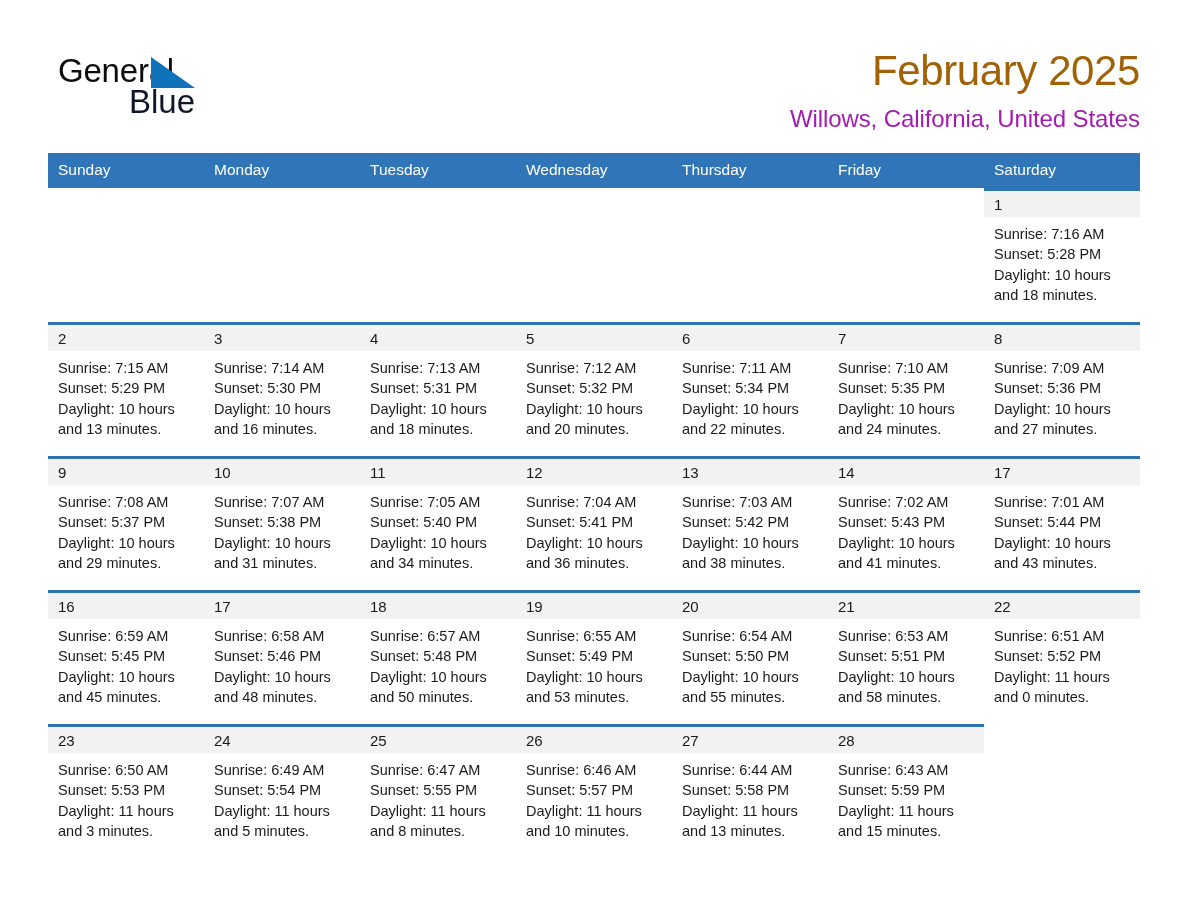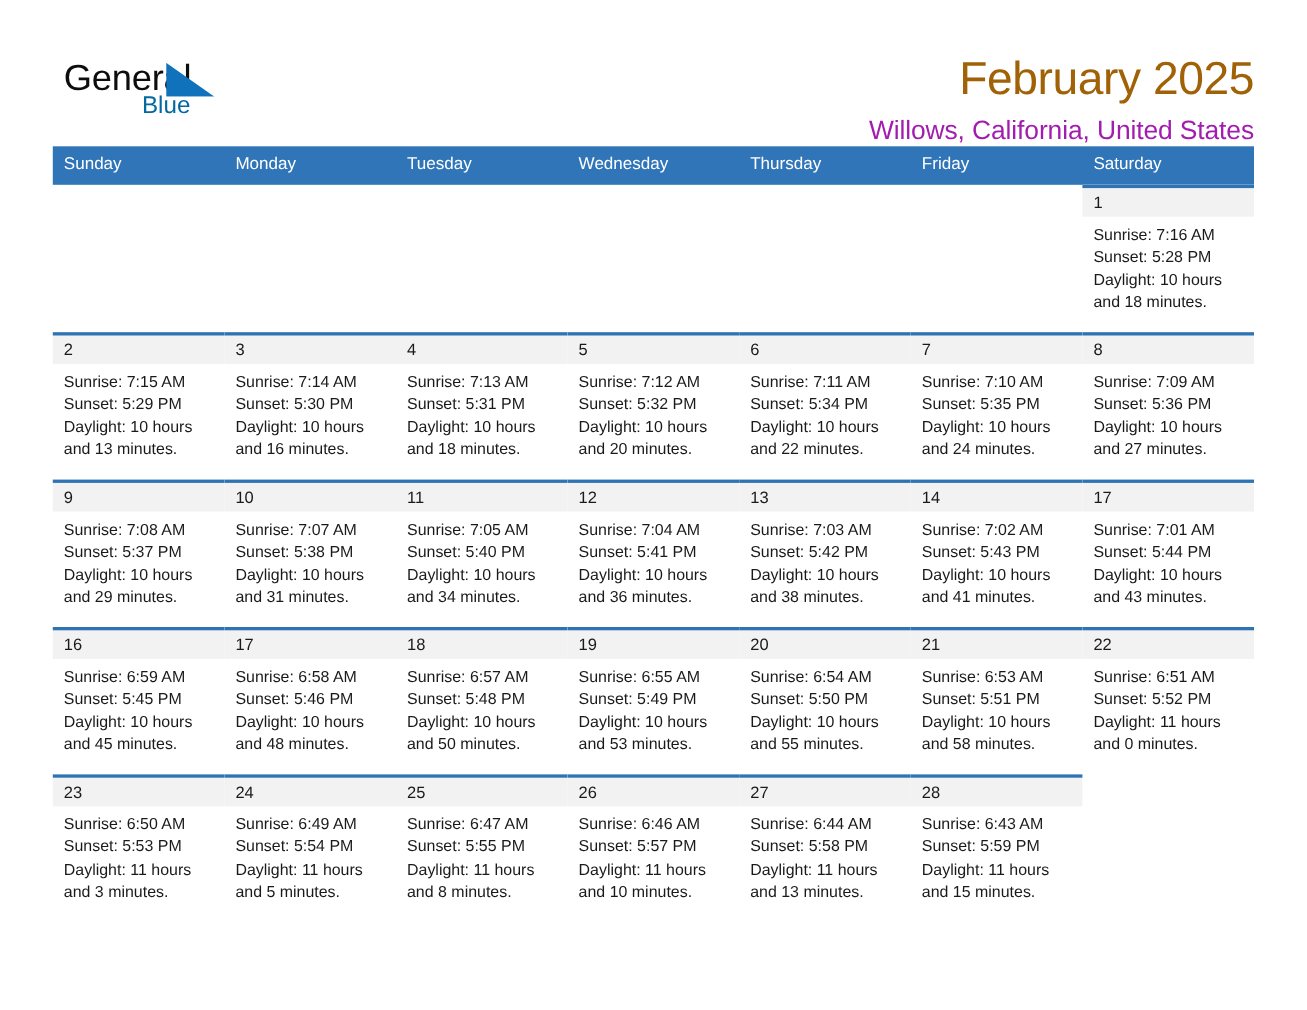--- a/index.html
+++ b/index.html
@@ -18,29 +18,29 @@
     font-size: 33px; color: #0d0d0d; letter-spacing: -0.2px;
     line-height: 1; position: absolute; left: 10px; top: 8px; font-weight: 400;
   }
   .logo-tri {
     position: absolute; left: 103px; top: 11px;
     width: 44px; height: 31px;
     background: #1072ba;
     clip-path: polygon(0 0, 100% 100%, 0 100%);
   }
   .logo-blue {
-    font-size: 22px; color: #0369a1; line-height: 1;
+    font-size: 33px; color: #0f172a; line-height: 1;
     position: absolute; left: 81px; top: 39px; font-weight: 400;
   }
   .title-block { text-align: right; padding-top: 2px; }
   .cal-title { font-size: 42px; font-weight: 400; color: #a16207; line-height: 1.08; letter-spacing: -0.4px; }
   .cal-sub { font-size: 24px; font-weight: 400; color: #a21caf; margin-top: 12px; letter-spacing: -0.1px; }
 
   
-  .calendar { width: 1092px; }
+  .calendar { margin-top: 20px; width: 1092px; }
   .weekdays { display: grid; grid-template-columns: repeat(7, 1fr); background: #3075b8; }
   .weekday {
     color: #ffffff; font-size: 15.5px; padding: 8px 0 9px 10px; line-height: 1.15;
   }
   .week { display: grid; grid-template-columns: repeat(7, 1fr); }
   .week + .week { margin-top: 12px; }
   .weeks { margin-top: 0; }
   .cell { position: relative; min-height: 122px; }
   .cell.filled { }
   .daynum-strip {

